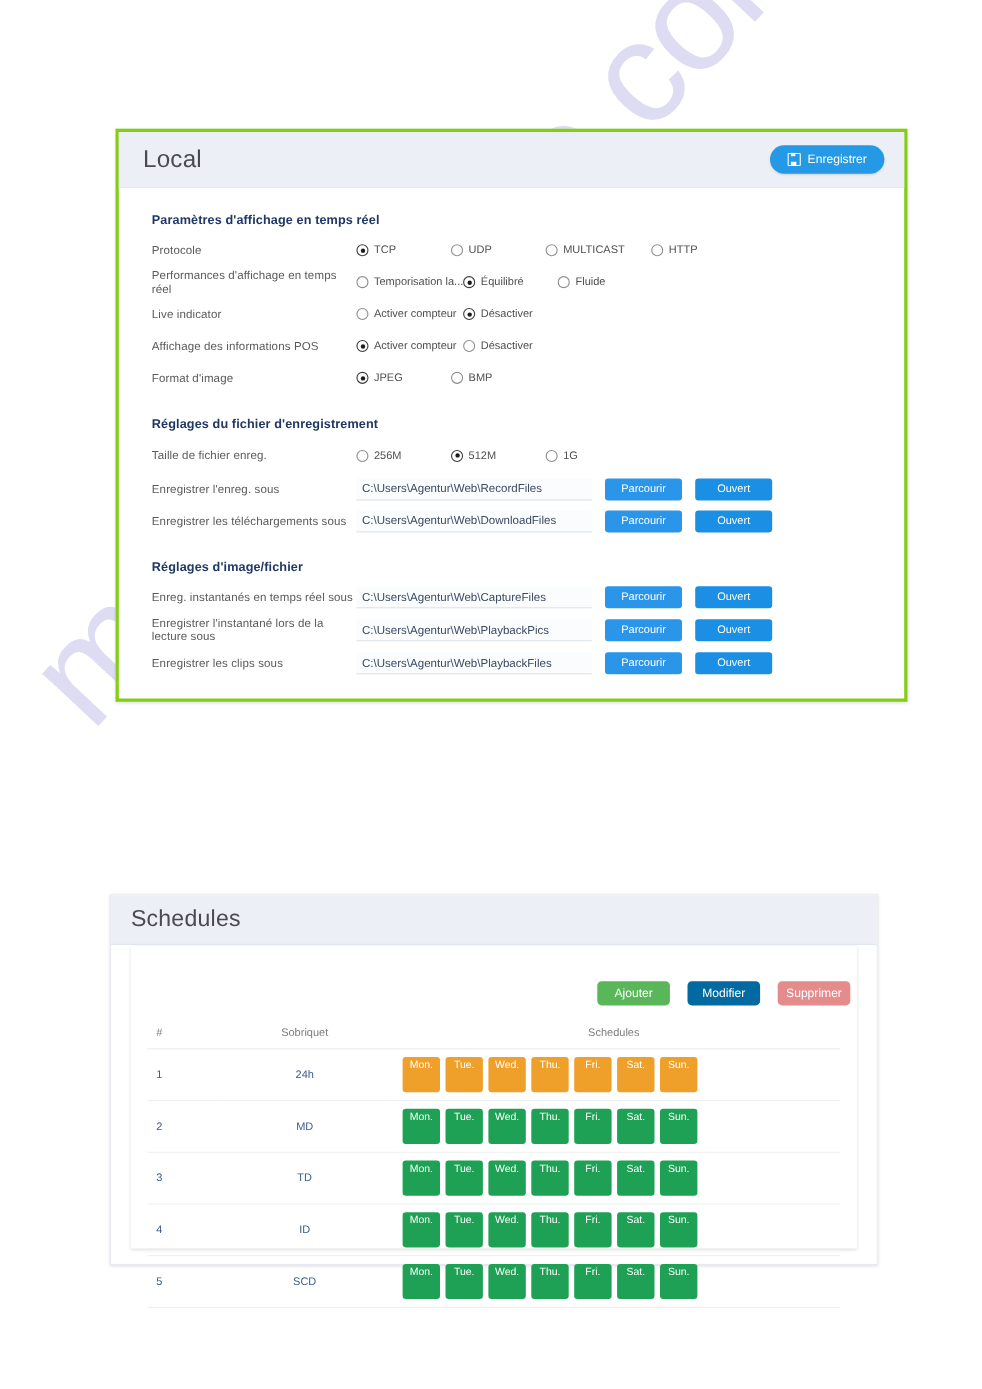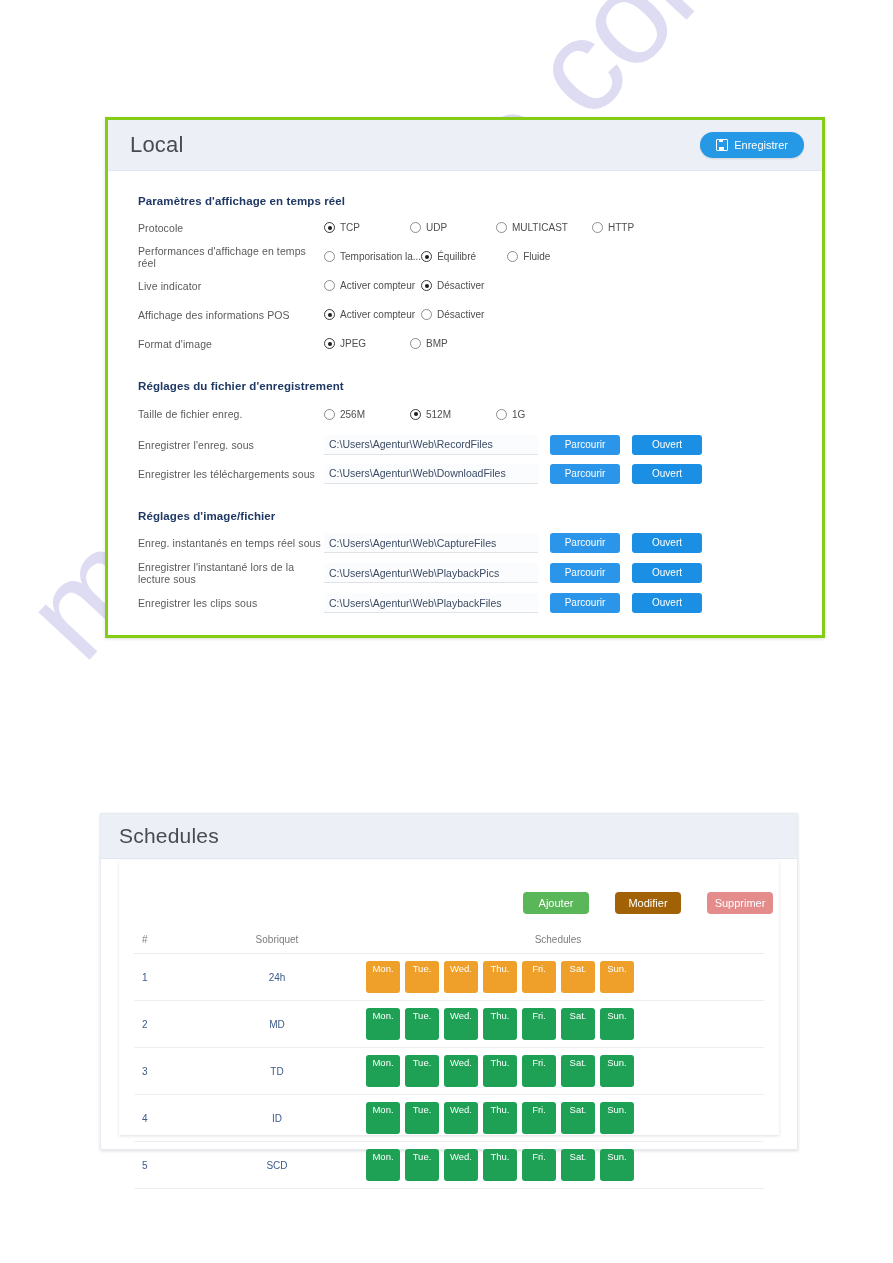--- a/index.html
+++ b/index.html
@@ -227,36 +227,36 @@
     top: 46px;
     width: 660px;
     bottom: 14px;
     background: #fff;
     box-shadow: 0 1px 3px rgba(0,0,0,.13);
     box-sizing: border-box;
   }
   .sched-actions {
     display: flex;
     justify-content: flex-end;
-    gap: 26px;
+    gap: 16px;
     padding: 32px 6px 0 0;
   }
   .act-btn {
     border: none;
     border-radius: 4px;
     color: #fff;
     font-family: "Liberation Sans", sans-serif;
     font-size: 11px;
     width: 66px;
     height: 22px;
     cursor: pointer;
     padding: 0;
   }
   .act-add { background: #59b659; }
-  .act-edit { background: #a16207; }
+  .act-edit { background: #0369a1; }
   .act-del { background: #e48b8b; }
 
   table.sched {
     width: 630px;
     margin: 14px 0 0 15px;
     border-collapse: collapse;
     table-layout: fixed;
   }
   table.sched th {
     font-size: 10px;

